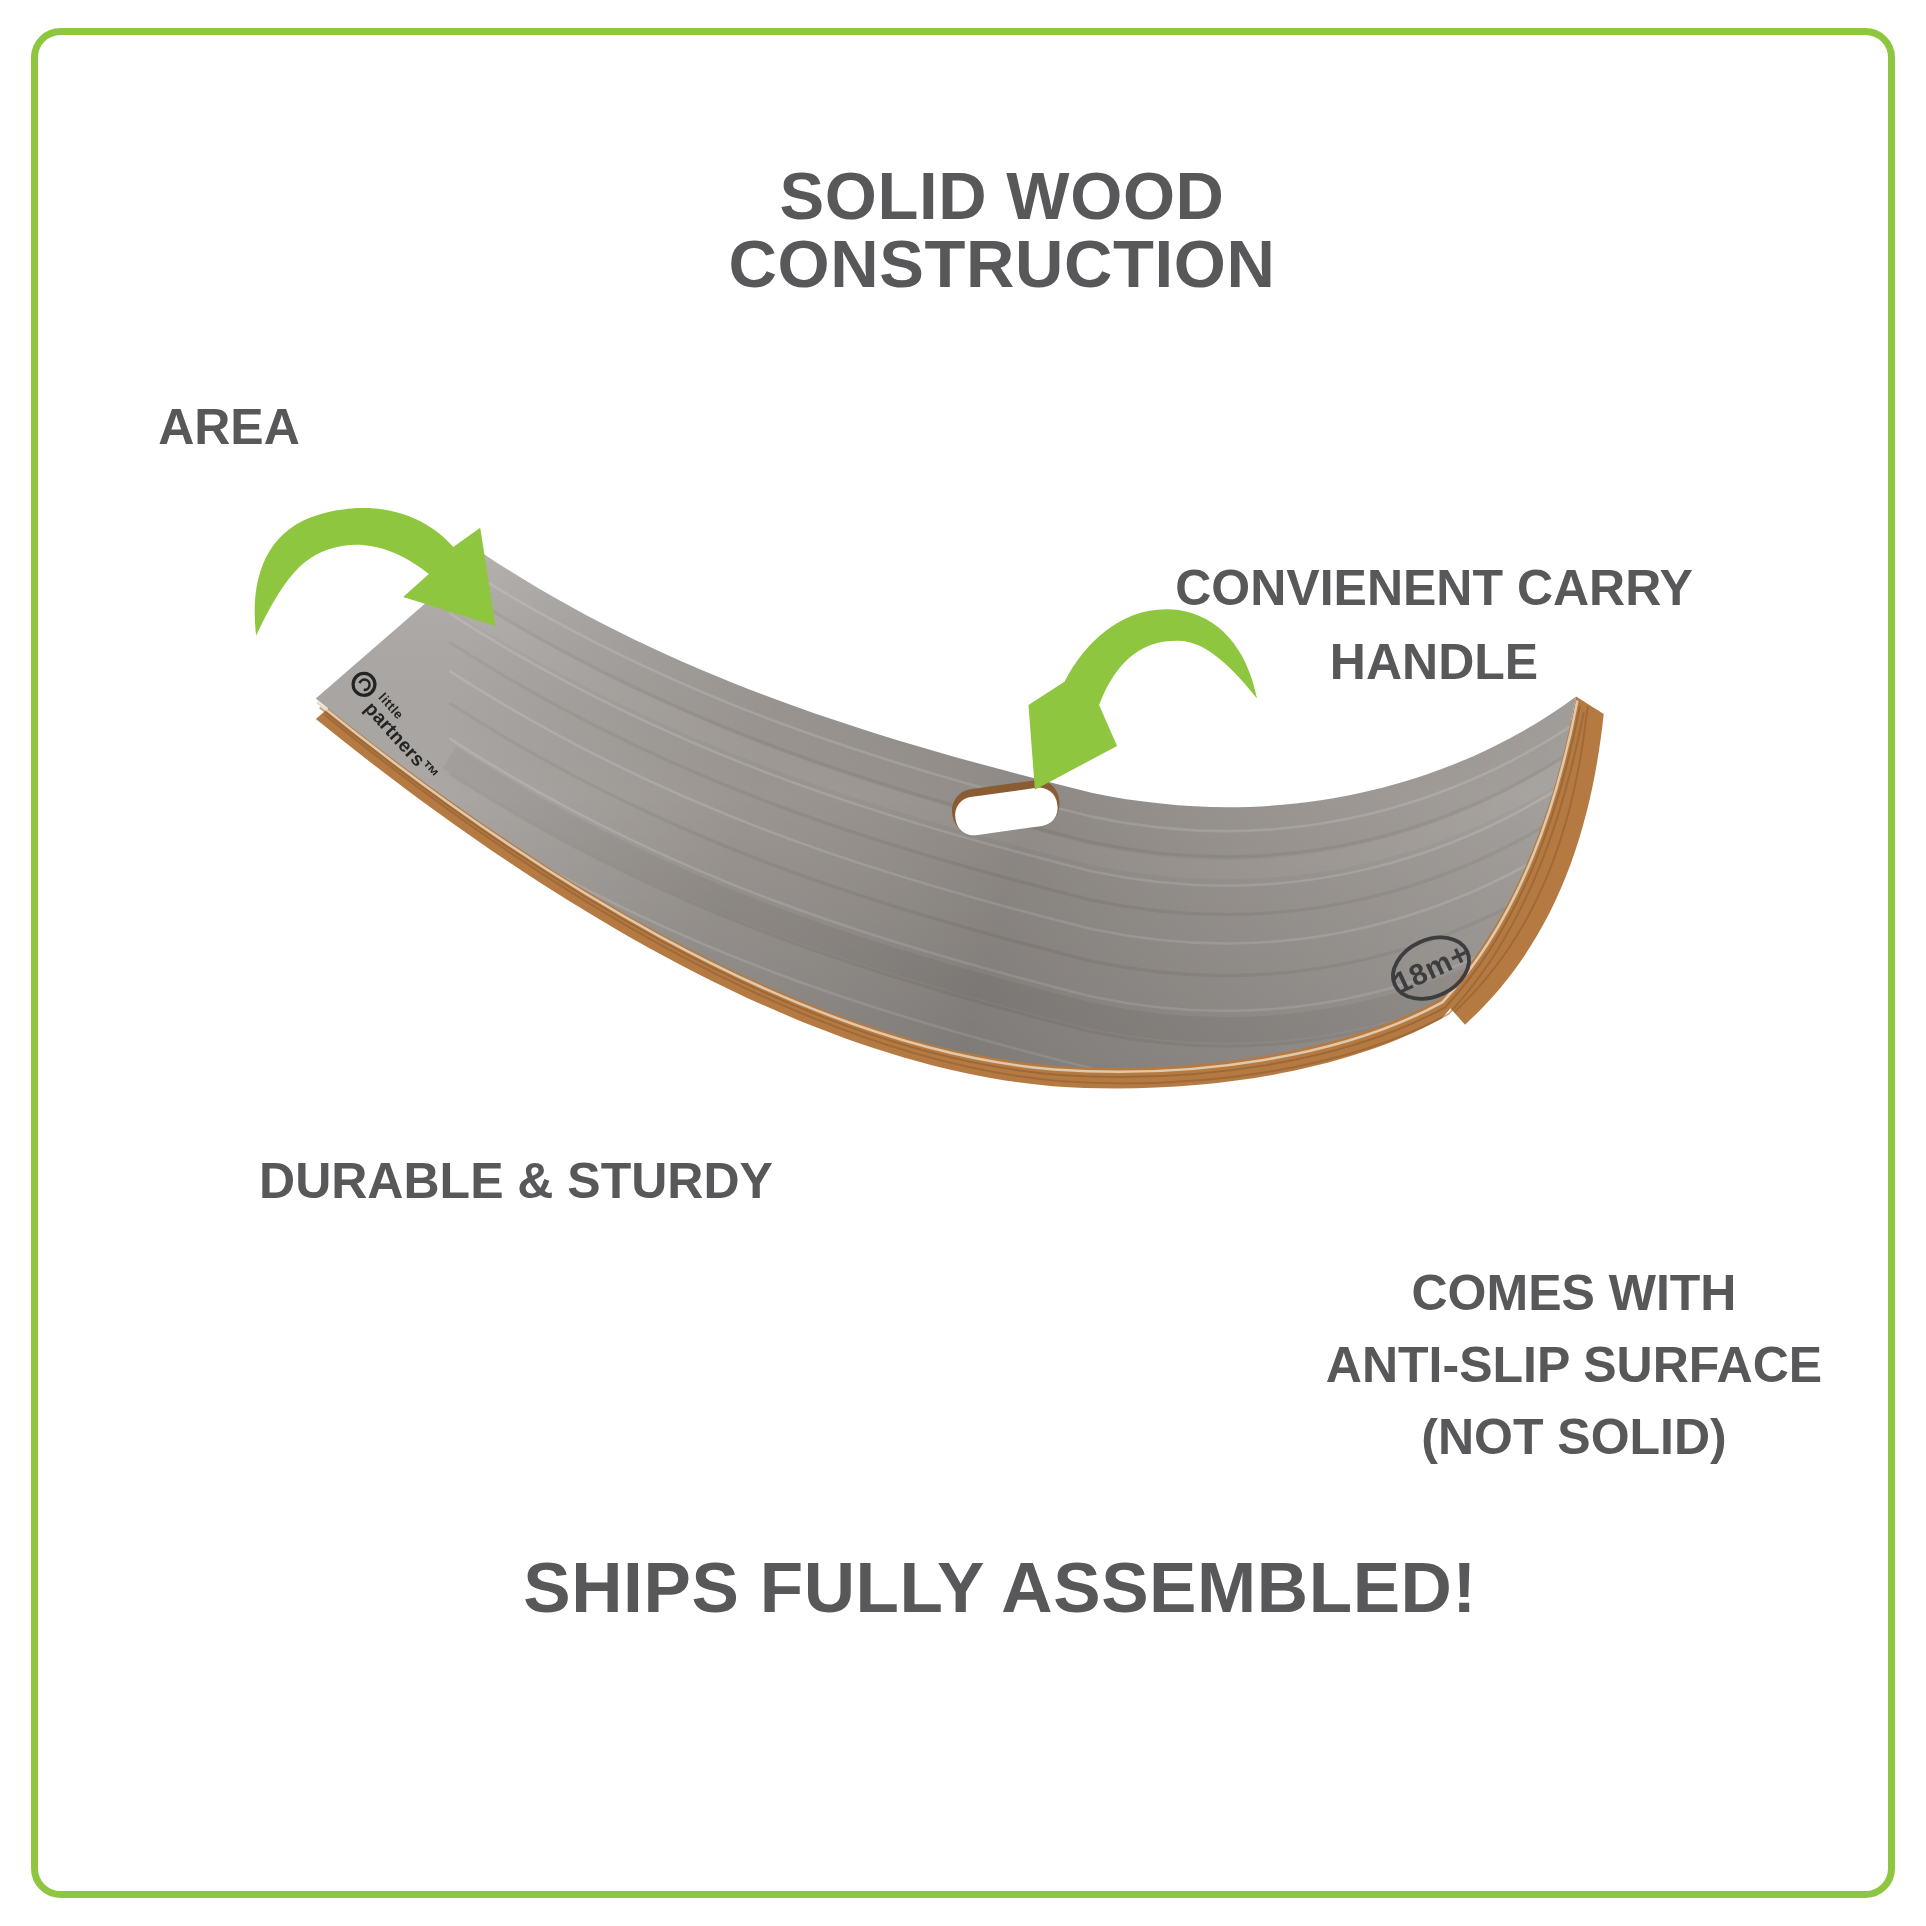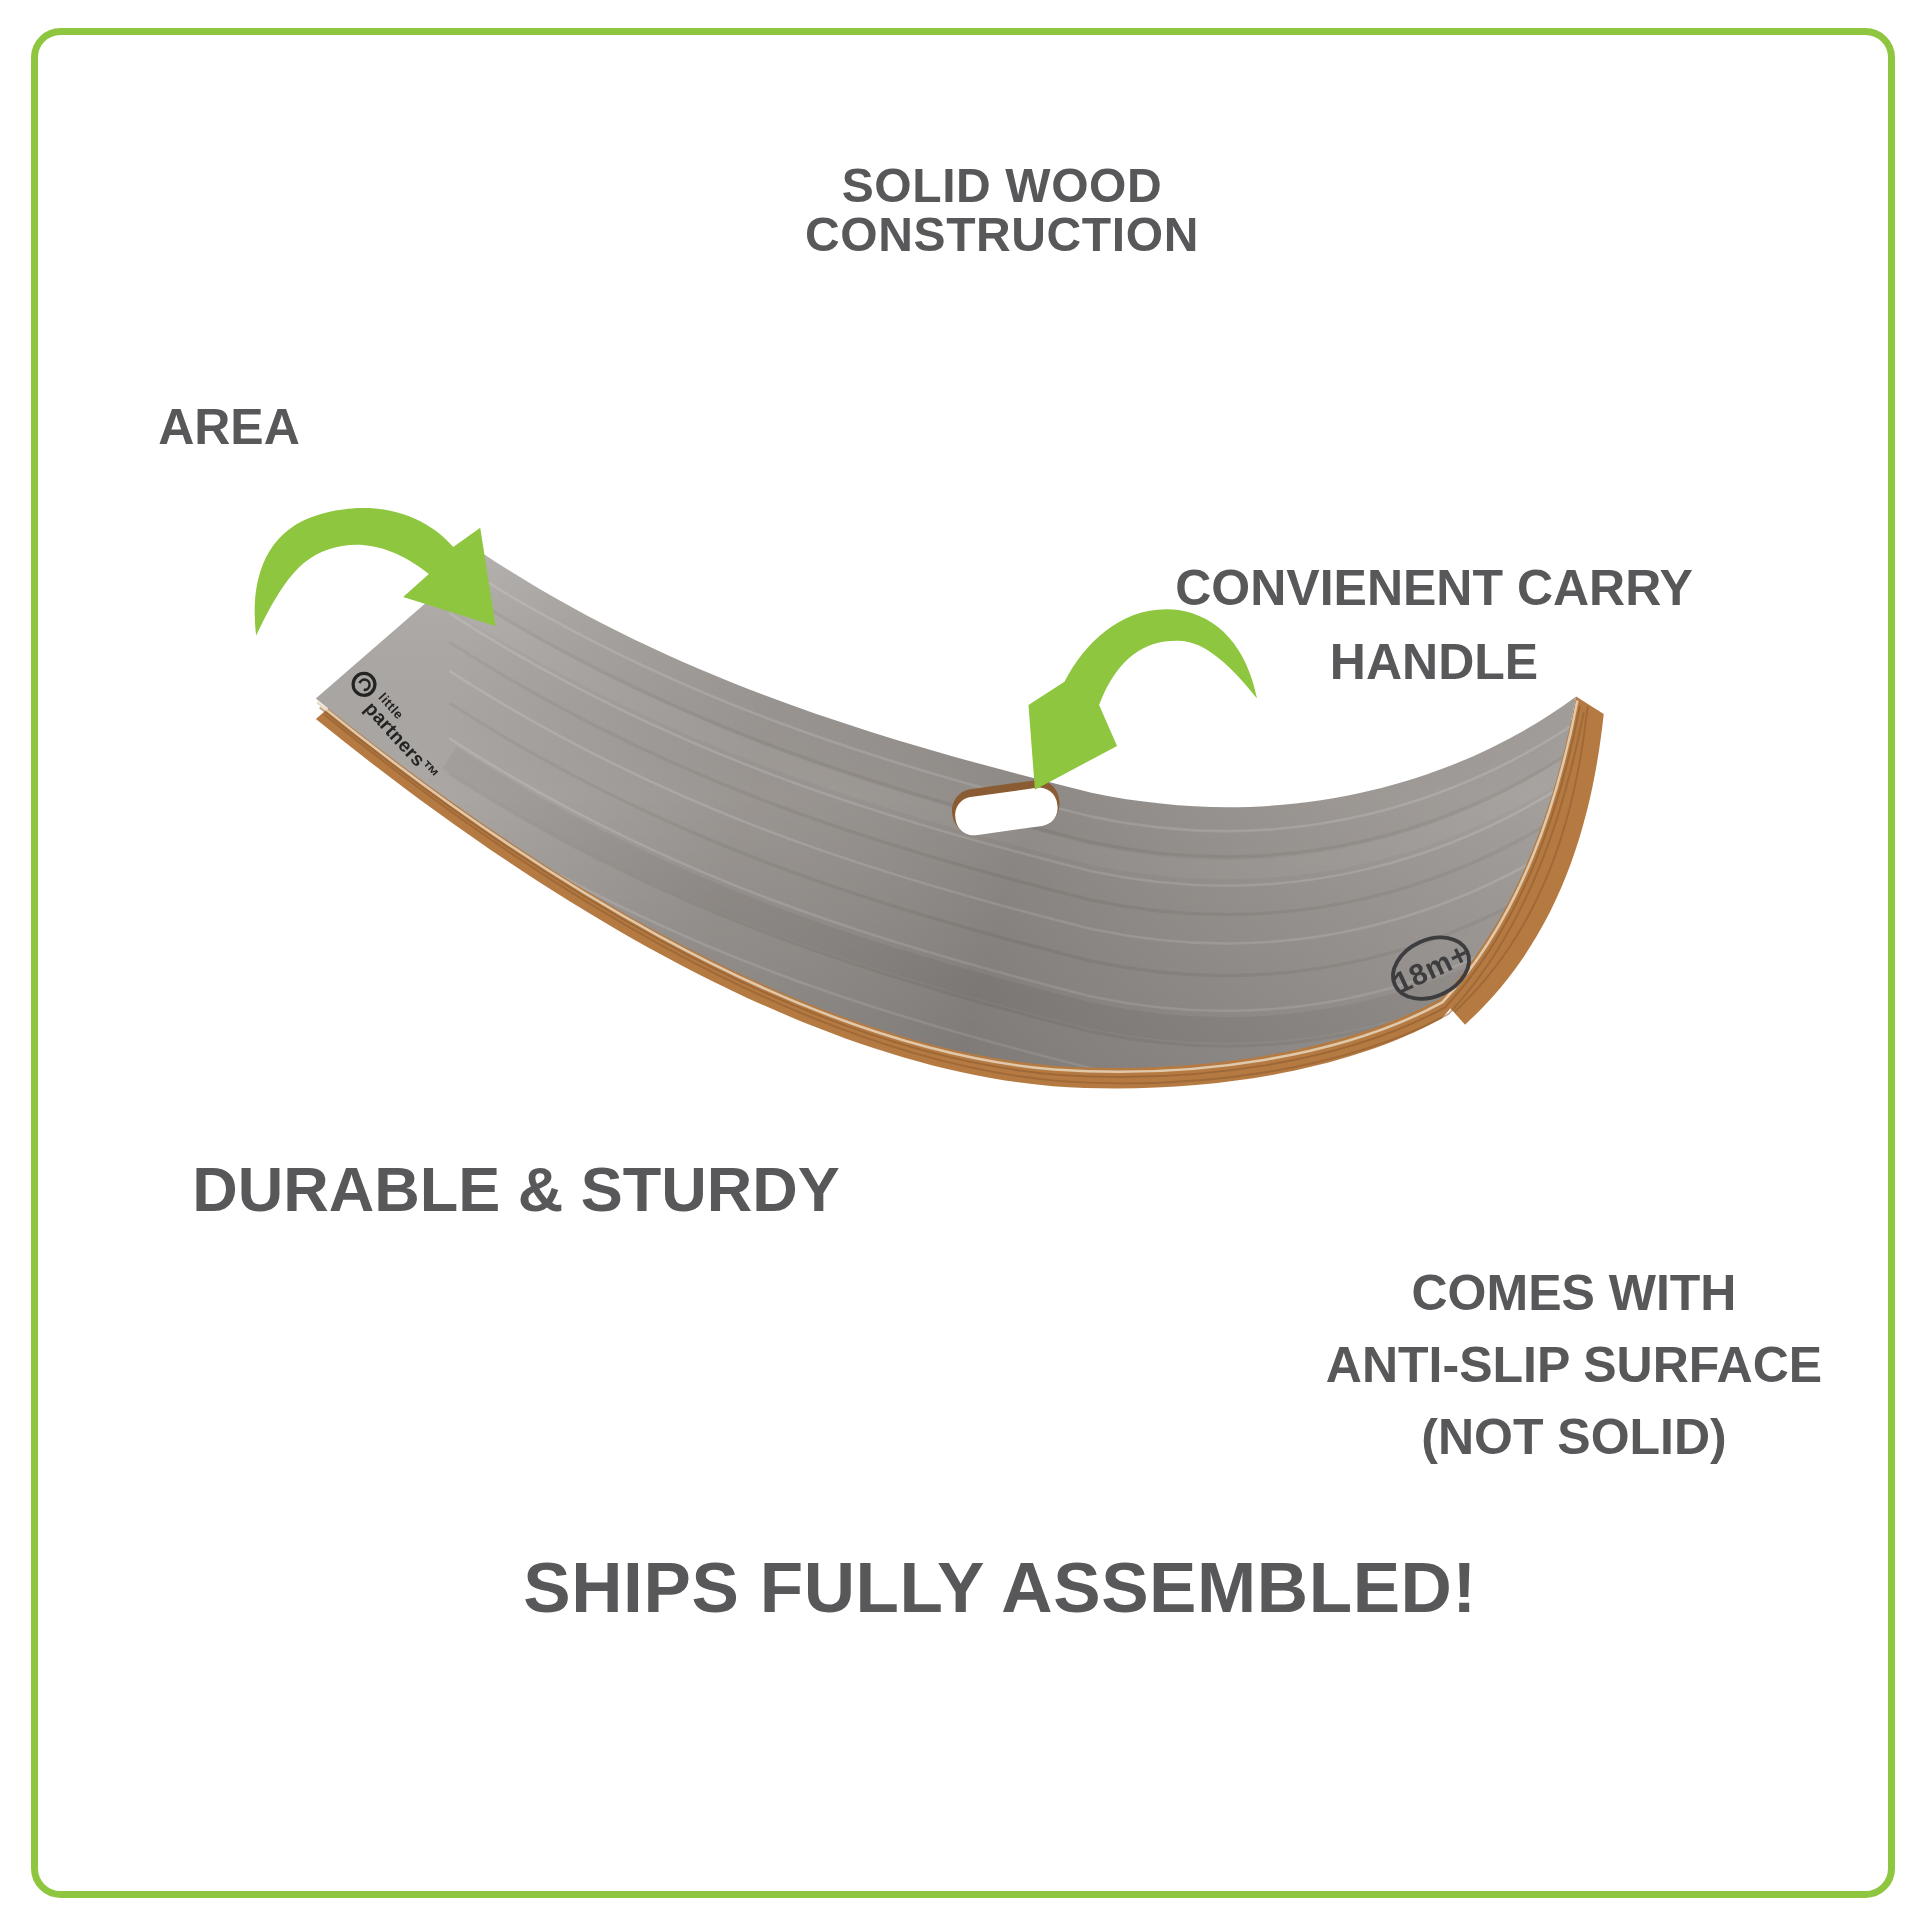--- a/index.html
+++ b/index.html
@@ -17,24 +17,24 @@
     border-radius:29.5px;
   }
   .label{
     position:absolute;
     transform:translateX(-50%);
     color:var(--text-gray,#58585a);
     font-weight:bold;
     text-align:center;
     white-space:nowrap;
   }
-  .title{font-size:48px;line-height:1.02;letter-spacing:0.6px;}
+  .title{font-size:67px;line-height:1.02;letter-spacing:0.6px;}
   .lbl-surface{font-size:50px;line-height:1.36;}
   .lbl-handle{font-size:50px;line-height:1.47;}
-  .lbl-durable{font-size:63px;line-height:1.3;}
+  .lbl-durable{font-size:50px;line-height:1.3;}
   .lbl-stickers{font-size:50px;line-height:1.44;}
   .lbl-ships{font-size:71px;line-height:1.1;letter-spacing:0.6px;}
   svg{position:absolute;left:0;top:0;}
   .arrow{fill:var(--accent-green,#8ec63f);}
   .wood{fill:var(--wood-tan,#b57a42);}
   .surface{fill:var(--board-gray,#97928e);}
   .ply{stroke:var(--wood-tan-dark,#8a5a2e);fill:none;}
   .cream{stroke:var(--wood-cream,#e7d6bc);fill:none;}
   .ink{fill:var(--logo-ink,#232323);}
   .ink-stroke{stroke:var(--logo-ink,#232323);fill:none;}

